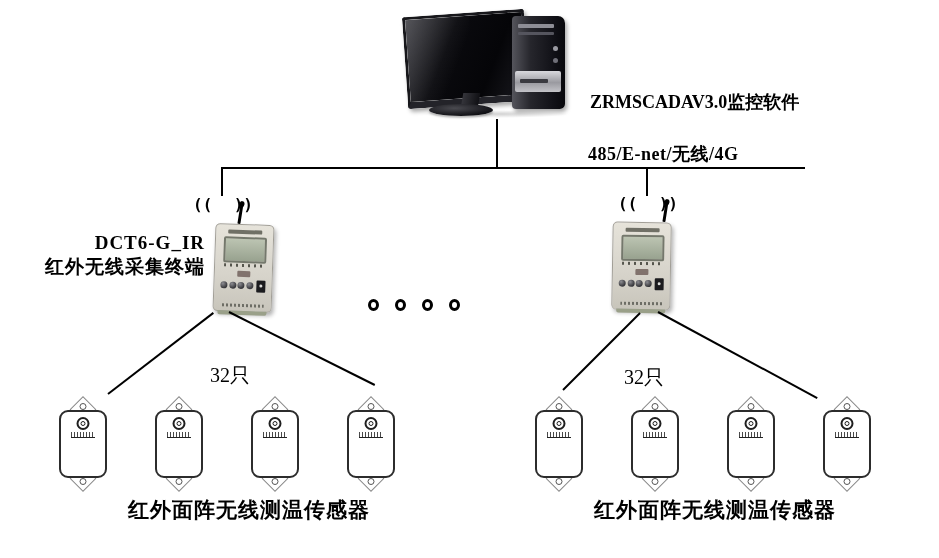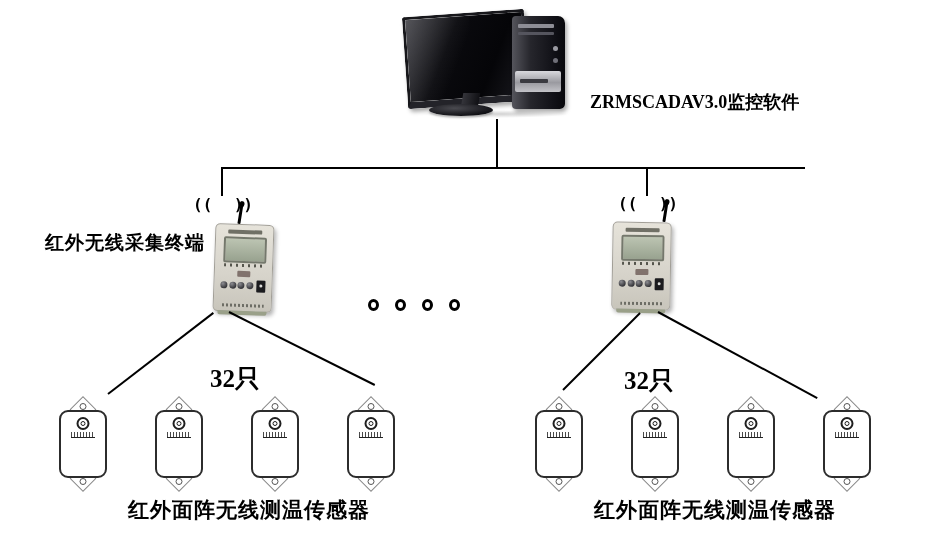--- a/index.html
+++ b/index.html
@@ -42,21 +42,21 @@
   .tower .silver::after{content:"";position:absolute;left:5px;top:8px;width:28px;height:4px;background:#3a3a40;border-radius:1px;}
   .shadow{position:absolute;left:420px;top:110px;width:150px;height:8px;border-radius:50%;
     background:radial-gradient(ellipse,rgba(0,0,0,.18),rgba(0,0,0,0) 70%);}
 
   
   .host-label{position:absolute;left:583px;top:52px;font-size:19px;font-weight:bold;line-height:28px;white-space:nowrap;}
   .host-label .l2{padding-left:7px;font-size:18px;margin-top:36px;}
   .bus-label{position:absolute;left:588px;top:142px;font-size:18px;font-weight:bold;white-space:nowrap;letter-spacing:.5px;}
   .terminal-label{position:absolute;left:22px;top:231px;width:183px;text-align:right;
     font-size:19px;font-weight:bold;line-height:24px;letter-spacing:1px;white-space:nowrap;}
-  .count-label{position:absolute;font-size:25px;font-weight:bold;white-space:nowrap;}
+  .count-label{position:absolute;font-size:20px;font-weight:normal;white-space:nowrap;}
   .count-left{left:210px;top:362px;}
   .count-right{left:624px;top:364px;}
   .group-label{position:absolute;top:496px;width:258px;text-align:right;
     font-size:21px;font-weight:bold;letter-spacing:1px;white-space:nowrap;}
   .group-left{left:112px;}
   .group-right{left:578px;}
 
   
   .signal{position:absolute;width:60px;display:flex;justify-content:space-between;
     font-size:16px;font-weight:bold;font-family:"DejaVu Sans Mono","Liberation Mono",monospace;}
@@ -121,20 +121,21 @@
     <div class="silver"></div>
   </div>
   <div class="shadow"></div>
 
   <div class="host-label">
     <div class="l2">ZRMSCADAV3.0监控软件</div>
   </div>
 
   <div class="vline" style="left:496px;top:119px;height:49px;"></div>
   <div class="hline" style="left:222px;top:167px;width:583px;"></div>
+  <div class="bus-label">485/E-net/无线/4G</div>
   <div class="vline" style="left:221px;top:167px;height:29px;"></div>
   <div class="vline" style="left:646px;top:167px;height:29px;"></div>
 
   <div class="signal sig-left">
     <span>((</span>
     <span>))</span>
   </div>
   <div class="antenna ant-left"></div>
   <div class="signal sig-right">
     <span>((</span>
@@ -167,20 +168,21 @@
         <i></i>
         <i></i>
         <i></i>
       </div>
     <div class="dev-recbtn"></div>
     <div class="dev-strip"></div>
     <div class="dev-base"></div>
   </div>
 
   <div class="terminal-label">
+    <div>DCT6-G_IR</div>
     <div>红外无线采集终端</div>
   </div>
 
   <div class="ellipsis">
     <i></i>
     <i></i>
     <i></i>
     <i></i>
   </div>
 

